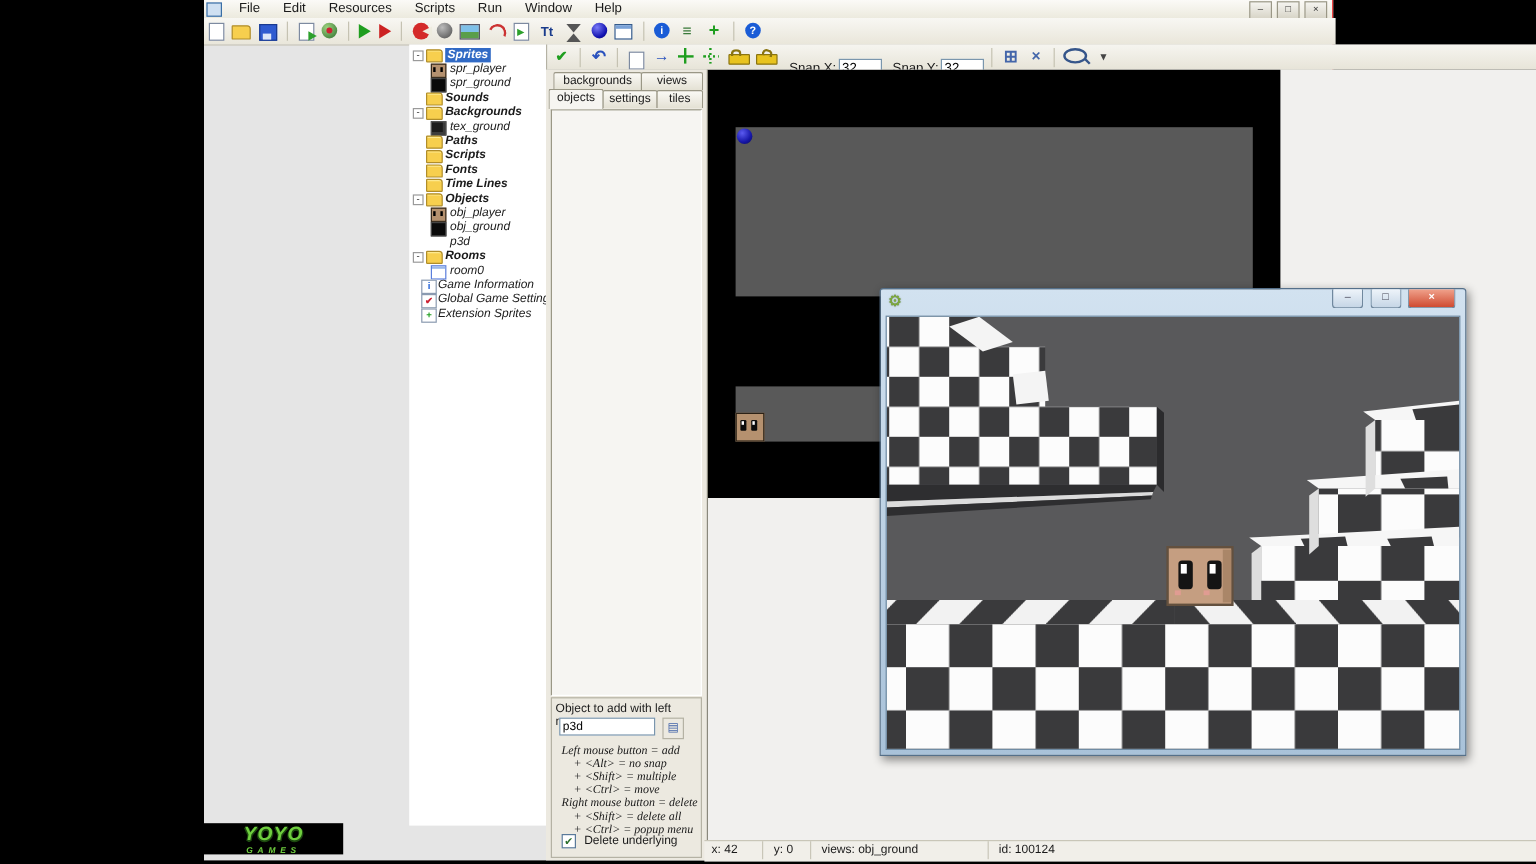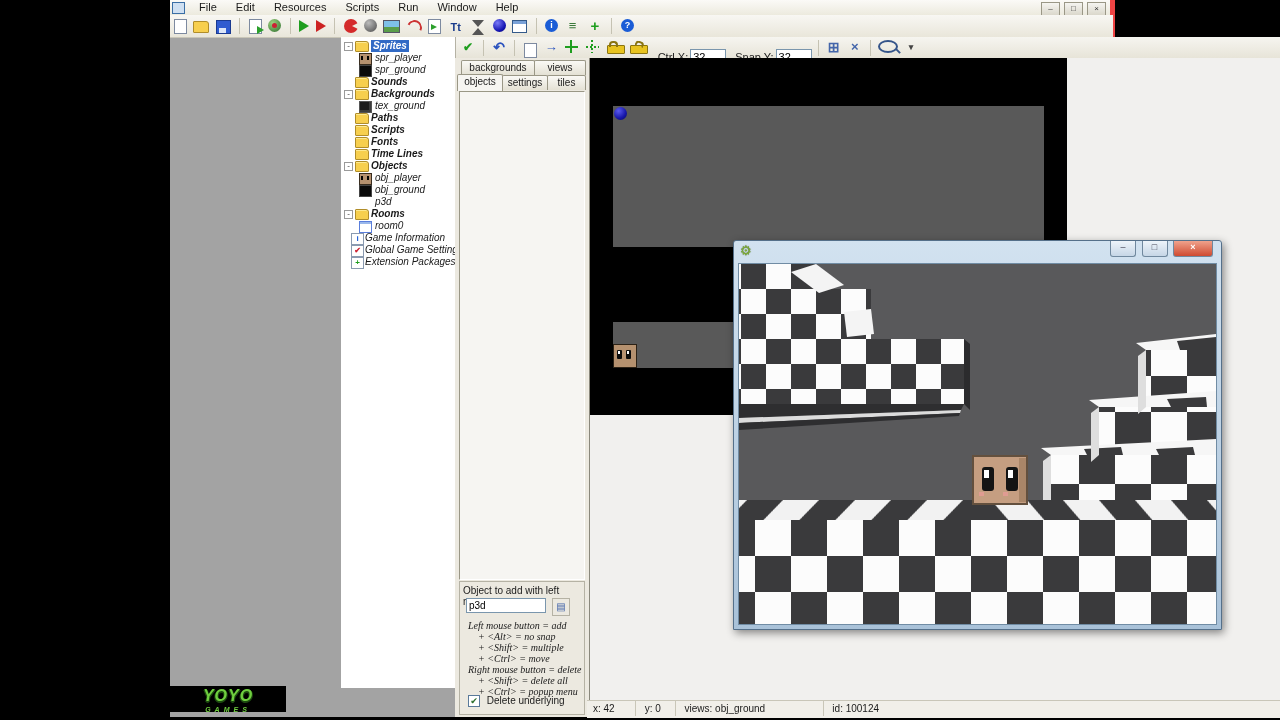--- a/index.html
+++ b/index.html
@@ -1,19 +1,19 @@
 <!DOCTYPE html>
 <html><head>
 <meta charset="utf-8">
 <style>
   html,body{margin:0;padding:0;background:#000;}
   .stage{position:relative;width:1280px;height:720px;background:#000;overflow:hidden;
          font-family:"Liberation Sans",sans-serif;color:#1a1a1a;}
   
-  .app{position:absolute;left:170px;top:0;width:940px;height:717px;background:#a3a3a3;border-right:5px solid #ef4444;}
+  .app{position:absolute;left:170px;top:0;width:940px;height:717px;background:#e5e5e5;border-right:1px solid #ef4444;}
   .menubar{position:absolute;left:0;top:0;width:940px;height:15px;background:linear-gradient(#fbfaf7,#eceade);font-size:11px;}
   .menubar .mi{display:inline-block;padding:1px 8px;cursor:default;}
   .appicon{display:inline-block;width:11px;height:10px;margin:2px 3px 0 2px;background:#cfe0f2;border:1px solid #3a6ea5;vertical-align:top;}
   .winbtns{position:absolute;right:4px;top:1px;}
   .winbtns span{display:inline-block;width:17px;height:13px;margin-left:1px;background:linear-gradient(#f5f4f0,#d8d5c8);
     border:1px solid #9a9786;font-size:8px;line-height:12px;text-align:center;color:#333;}
   .toolbar{position:absolute;left:0;top:15px;width:940px;height:22px;background:linear-gradient(#f8f7f3,#e9e6da);border-bottom:1px solid #c9c6b8;padding-left:3px;white-space:nowrap;}
   .tb{display:inline-block;width:16px;height:16px;margin:3px 1px 0 1px;position:relative;vertical-align:top;font-size:11px;text-align:center;}
   .tsep{display:inline-block;width:1px;height:16px;background:#c5c2b2;margin:3px 3px 0 3px;vertical-align:top;}
   
@@ -173,21 +173,21 @@
       <span class="rb glyph-btn" style="color:#1f9e1f">✔</span>
       <span class="tsep"></span>
       <span class="rb glyph-btn" style="color:#2a52be;font-size:14px">↶</span>
       <span class="tsep"></span>
       <span class="rb"><span class="tb i-page" style="margin:1px 0 0 0"></span></span>
       <span class="rb glyph-btn" style="color:#2a52be;font-size:13px">→</span>
       <span class="rb cross"></span>
       <span class="rb cross dotted"></span>
       <span class="rb lock"></span>
       <span class="rb lock open"></span>
-      <span class="snaplab">Ctrl X:</span><input class="snapinp" value="32" style="">
+      <span class="snaplab">Snap X:</span><input class="snapinp" value="32" style="">
       <span class="snaplab">Snap Y:</span><input class="snapinp" value="32" style="">
       <span class="tsep"></span>
       <span class="rb glyph-btn" style="color:#4466aa;font-size:14px">⊞</span>
       <span class="rb glyph-btn" style="color:#4466aa;font-size:13px">×</span>
       <span class="tsep"></span>
       <span class="rb mag"></span>
       <span class="rb glyph-btn" style="color:#444;font-size:9px">▾</span>
     </div>
 
     <div class="tree" id="tree">
@@ -261,21 +261,21 @@
         <div class="tr" style="top: 195px;">
           <span class="ticon t-box" style="left: 10px; color: rgb(26, 92, 214);">i</span>
           <span class="lb" style="left: 24px;">Game Information</span>
         </div>
         <div class="tr" style="top: 207px;">
           <span class="ticon t-box" style="left: 10px; color: rgb(204, 34, 51);">✔</span>
           <span class="lb" style="left: 24px;">Global Game Settings</span>
         </div>
         <div class="tr" style="top: 219px;">
           <span class="ticon t-box" style="left: 10px; color: rgb(31, 158, 31);">+</span>
-          <span class="lb" style="left: 24px;">Extension Packages</span>
+          <span class="lb" style="left: 24px;">Extension Sprites</span>
         </div>
       </div>
 
     <div class="side">
       <span class="tab" style="left:6px;top:2px;width:72px">backgrounds</span>
       <span class="tab" style="left:79px;top:2px;width:50px">views</span>
       <span class="tab active" style="left:2px;top:16px;width:44px">objects</span>
       <span class="tab" style="left:47px;top:17px;width:44px">settings</span>
       <span class="tab" style="left:92px;top:17px;width:37px">tiles</span>
       <div class="bigbox"></div>

